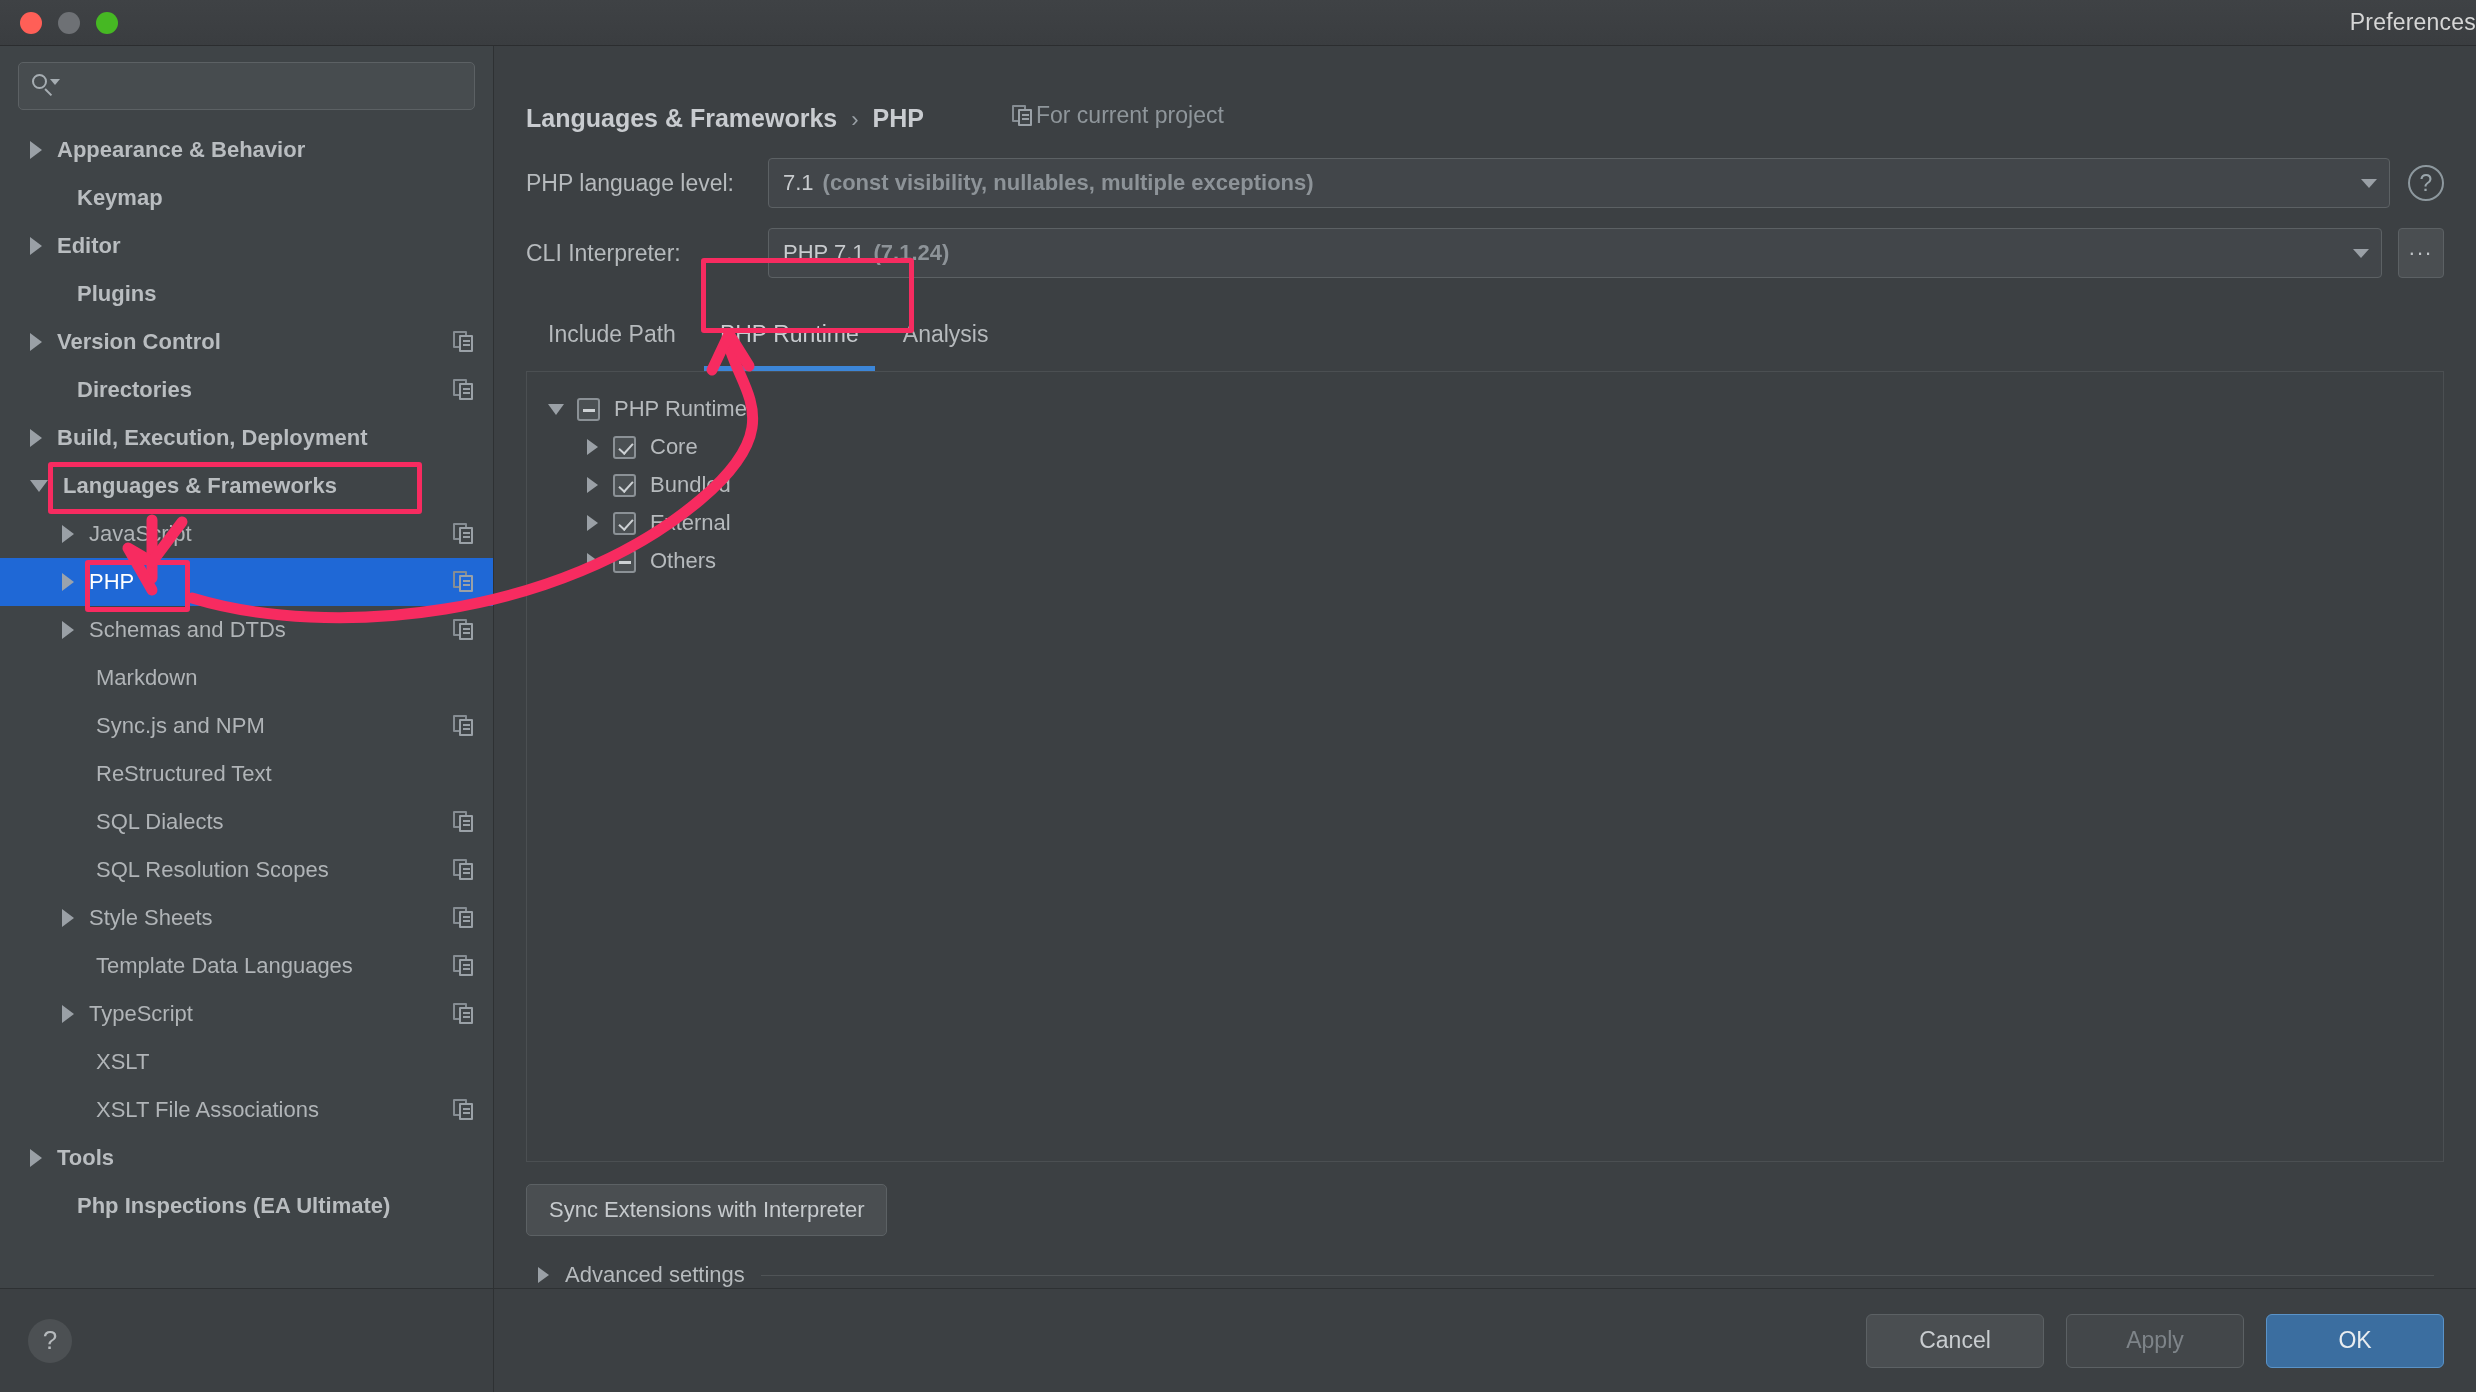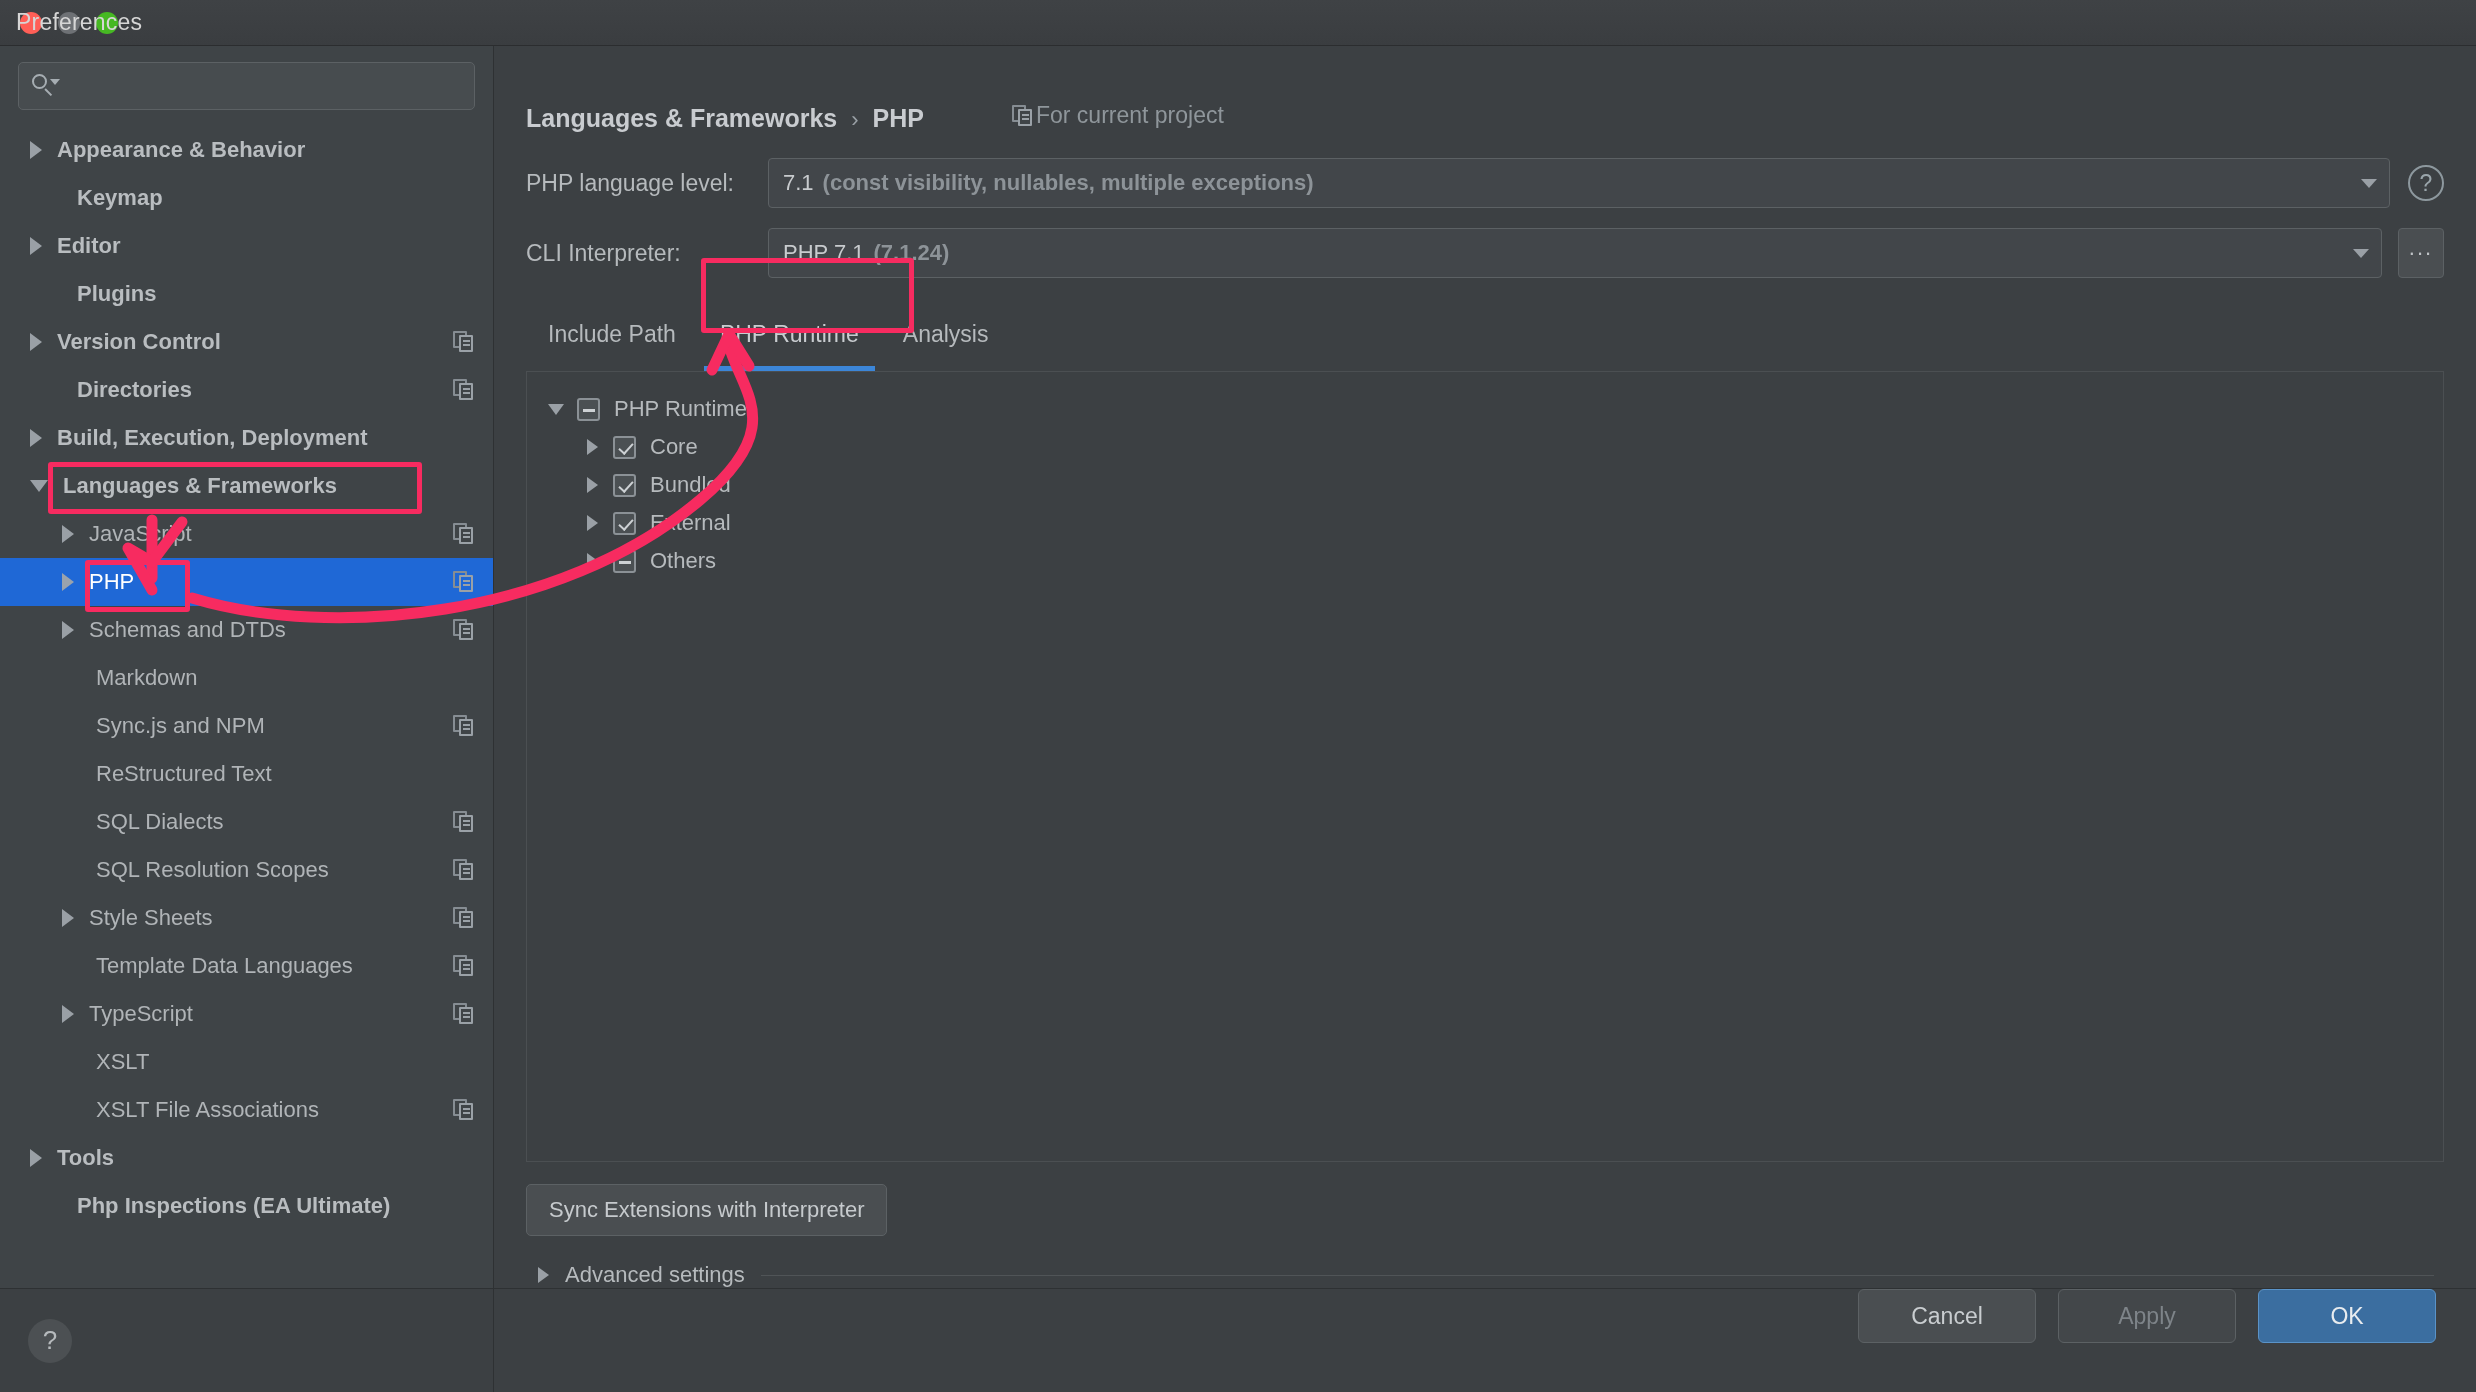--- a/index.html
+++ b/index.html
@@ -23,21 +23,21 @@
     background: linear-gradient(#3f4245, #3a3d40);
     border-bottom: 1px solid #2b2d2f;
     display: flex; align-items: center;
   }
   .traffic { display: flex; gap: 16px; margin-left: 20px; }
   .light { width: 22px; height: 22px; border-radius: 50%; }
   .light.close { background: #ff5f57; }
   .light.min { background: #6e7175; }
   .light.max { background: #46b823; }
   .titlebar-title {
-    position: absolute; left: 16px; right: 0; text-align: left;
+    position: absolute; left: 16px; right: 0; text-align: right;
     font-size: 23px; color: #d6d6d6; letter-spacing: .2px;
   }
 
   
   .body { flex: 1 1 auto; display: flex; min-height: 0; position: relative; }
 
   
   .sidebar {
     width: 494px; flex: 0 0 494px;
     background: #3f4447;
@@ -234,22 +234,22 @@
   .adv-row .arr {
     width: 0; height: 0; border-top: 8px solid transparent;
     border-bottom: 8px solid transparent; border-left: 11px solid #9aa0a6;
   }
   .adv-row .txt { font-size: 22px; color: #b6babd; white-space: nowrap; }
   .adv-row .rule { flex: 1 1 auto; height: 1px; background: #50545700; border-top: 1px solid #505457; }
 
   
   .footer {
     flex: 0 0 auto; height: 104px;
-    display: flex; align-items: flex-start; justify-content: flex-end;
-    gap: 22px; padding-right: 40px;
+    display: flex; align-items: center; justify-content: flex-end;
+    gap: 22px; padding-right: 32px;
     border-top: 1px solid #2e3133; background: #3c4043;
   }
   .btn {
     min-width: 178px; height: 54px; border-radius: 6px;
     display: flex; align-items: center; justify-content: center;
     font-size: 23px; border: 1px solid #5c6164; background: #4a4e51; color: #c9cdd0;
   }
   .btn.ghost { background: #43474a; color: #7e8489; }
   .btn.primary { background: #3b6ea0; border-color: #5a93c8; color: #e8ecef; }
 

